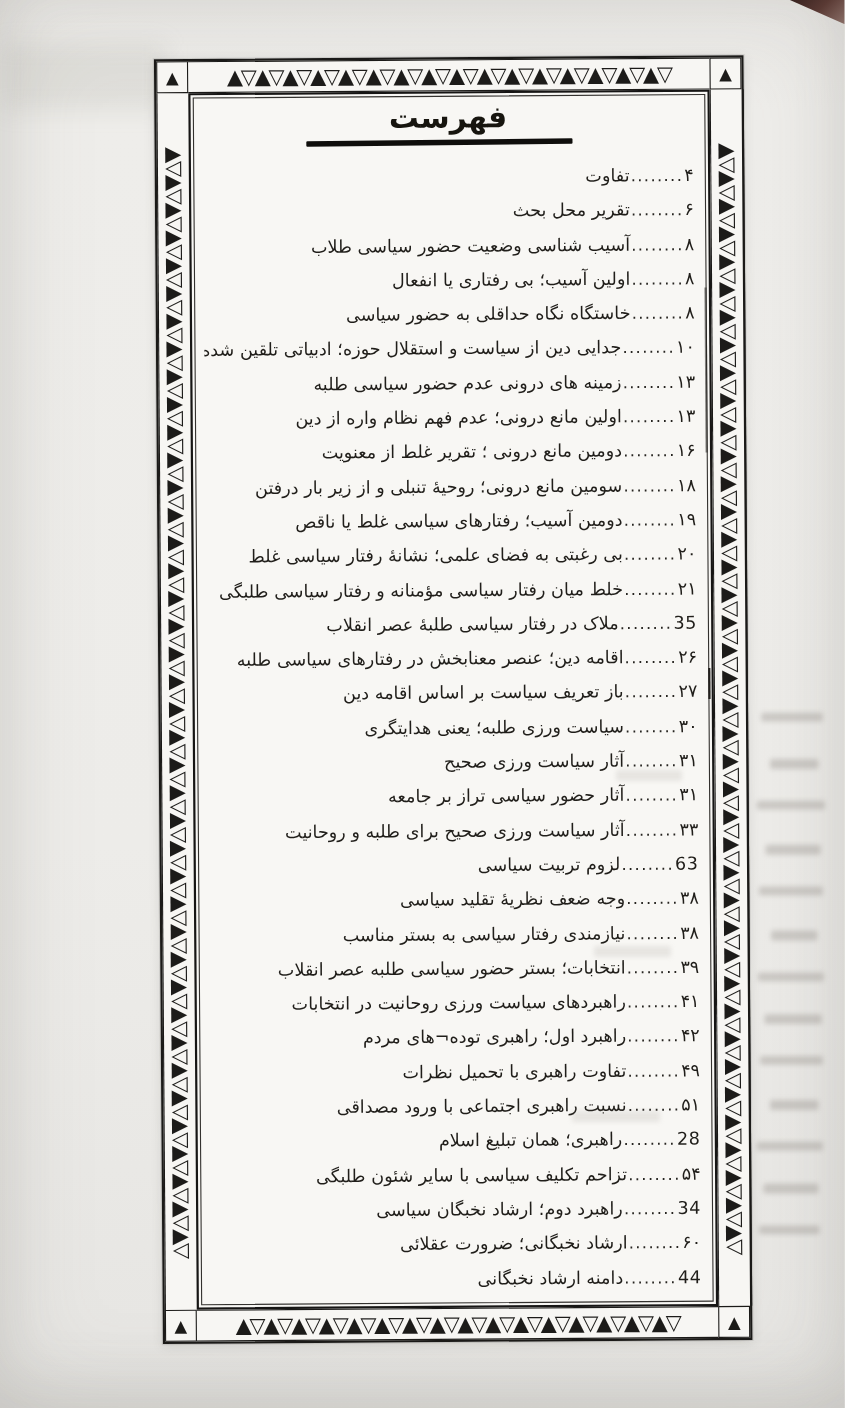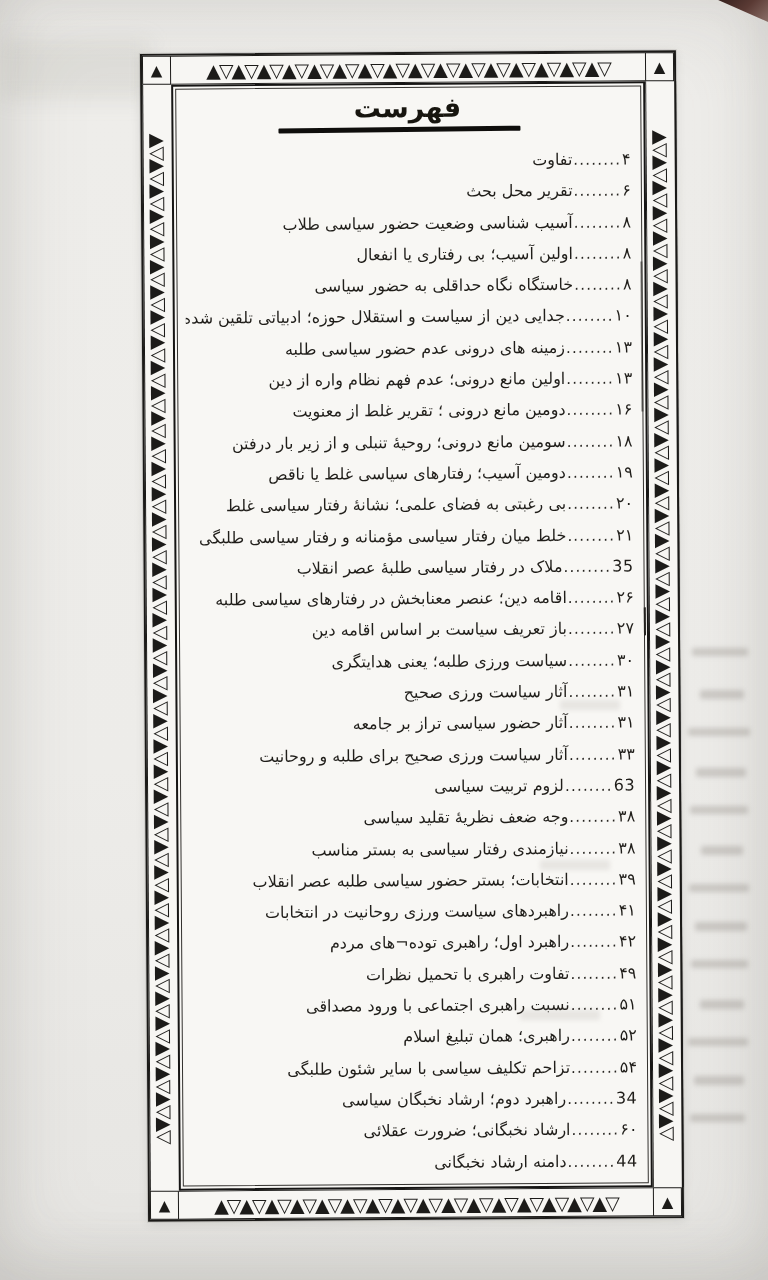--- a/index.html
+++ b/index.html
@@ -210,21 +210,21 @@
             <span class="toc-num">۴۹</span>
             <span class="toc-dots">........</span>
             <span class="toc-title">تفاوت راهبری با تحمیل نظرات</span>
           </div>
           <div class="toc-row">
             <span class="toc-num">۵۱</span>
             <span class="toc-dots">........</span>
             <span class="toc-title">نسبت راهبری اجتماعی با ورود مصداقی</span>
           </div>
           <div class="toc-row">
-            <span class="toc-num">۵۲</span>
+            <span class="toc-num">28</span>
             <span class="toc-dots">........</span>
             <span class="toc-title">راهبری؛ همان تبلیغ اسلام</span>
           </div>
           <div class="toc-row">
             <span class="toc-num">۵۴</span>
             <span class="toc-dots">........</span>
             <span class="toc-title">تزاحم تکلیف سیاسی با سایر شئون طلبگی</span>
           </div>
           <div class="toc-row">
             <span class="toc-num">34</span>

